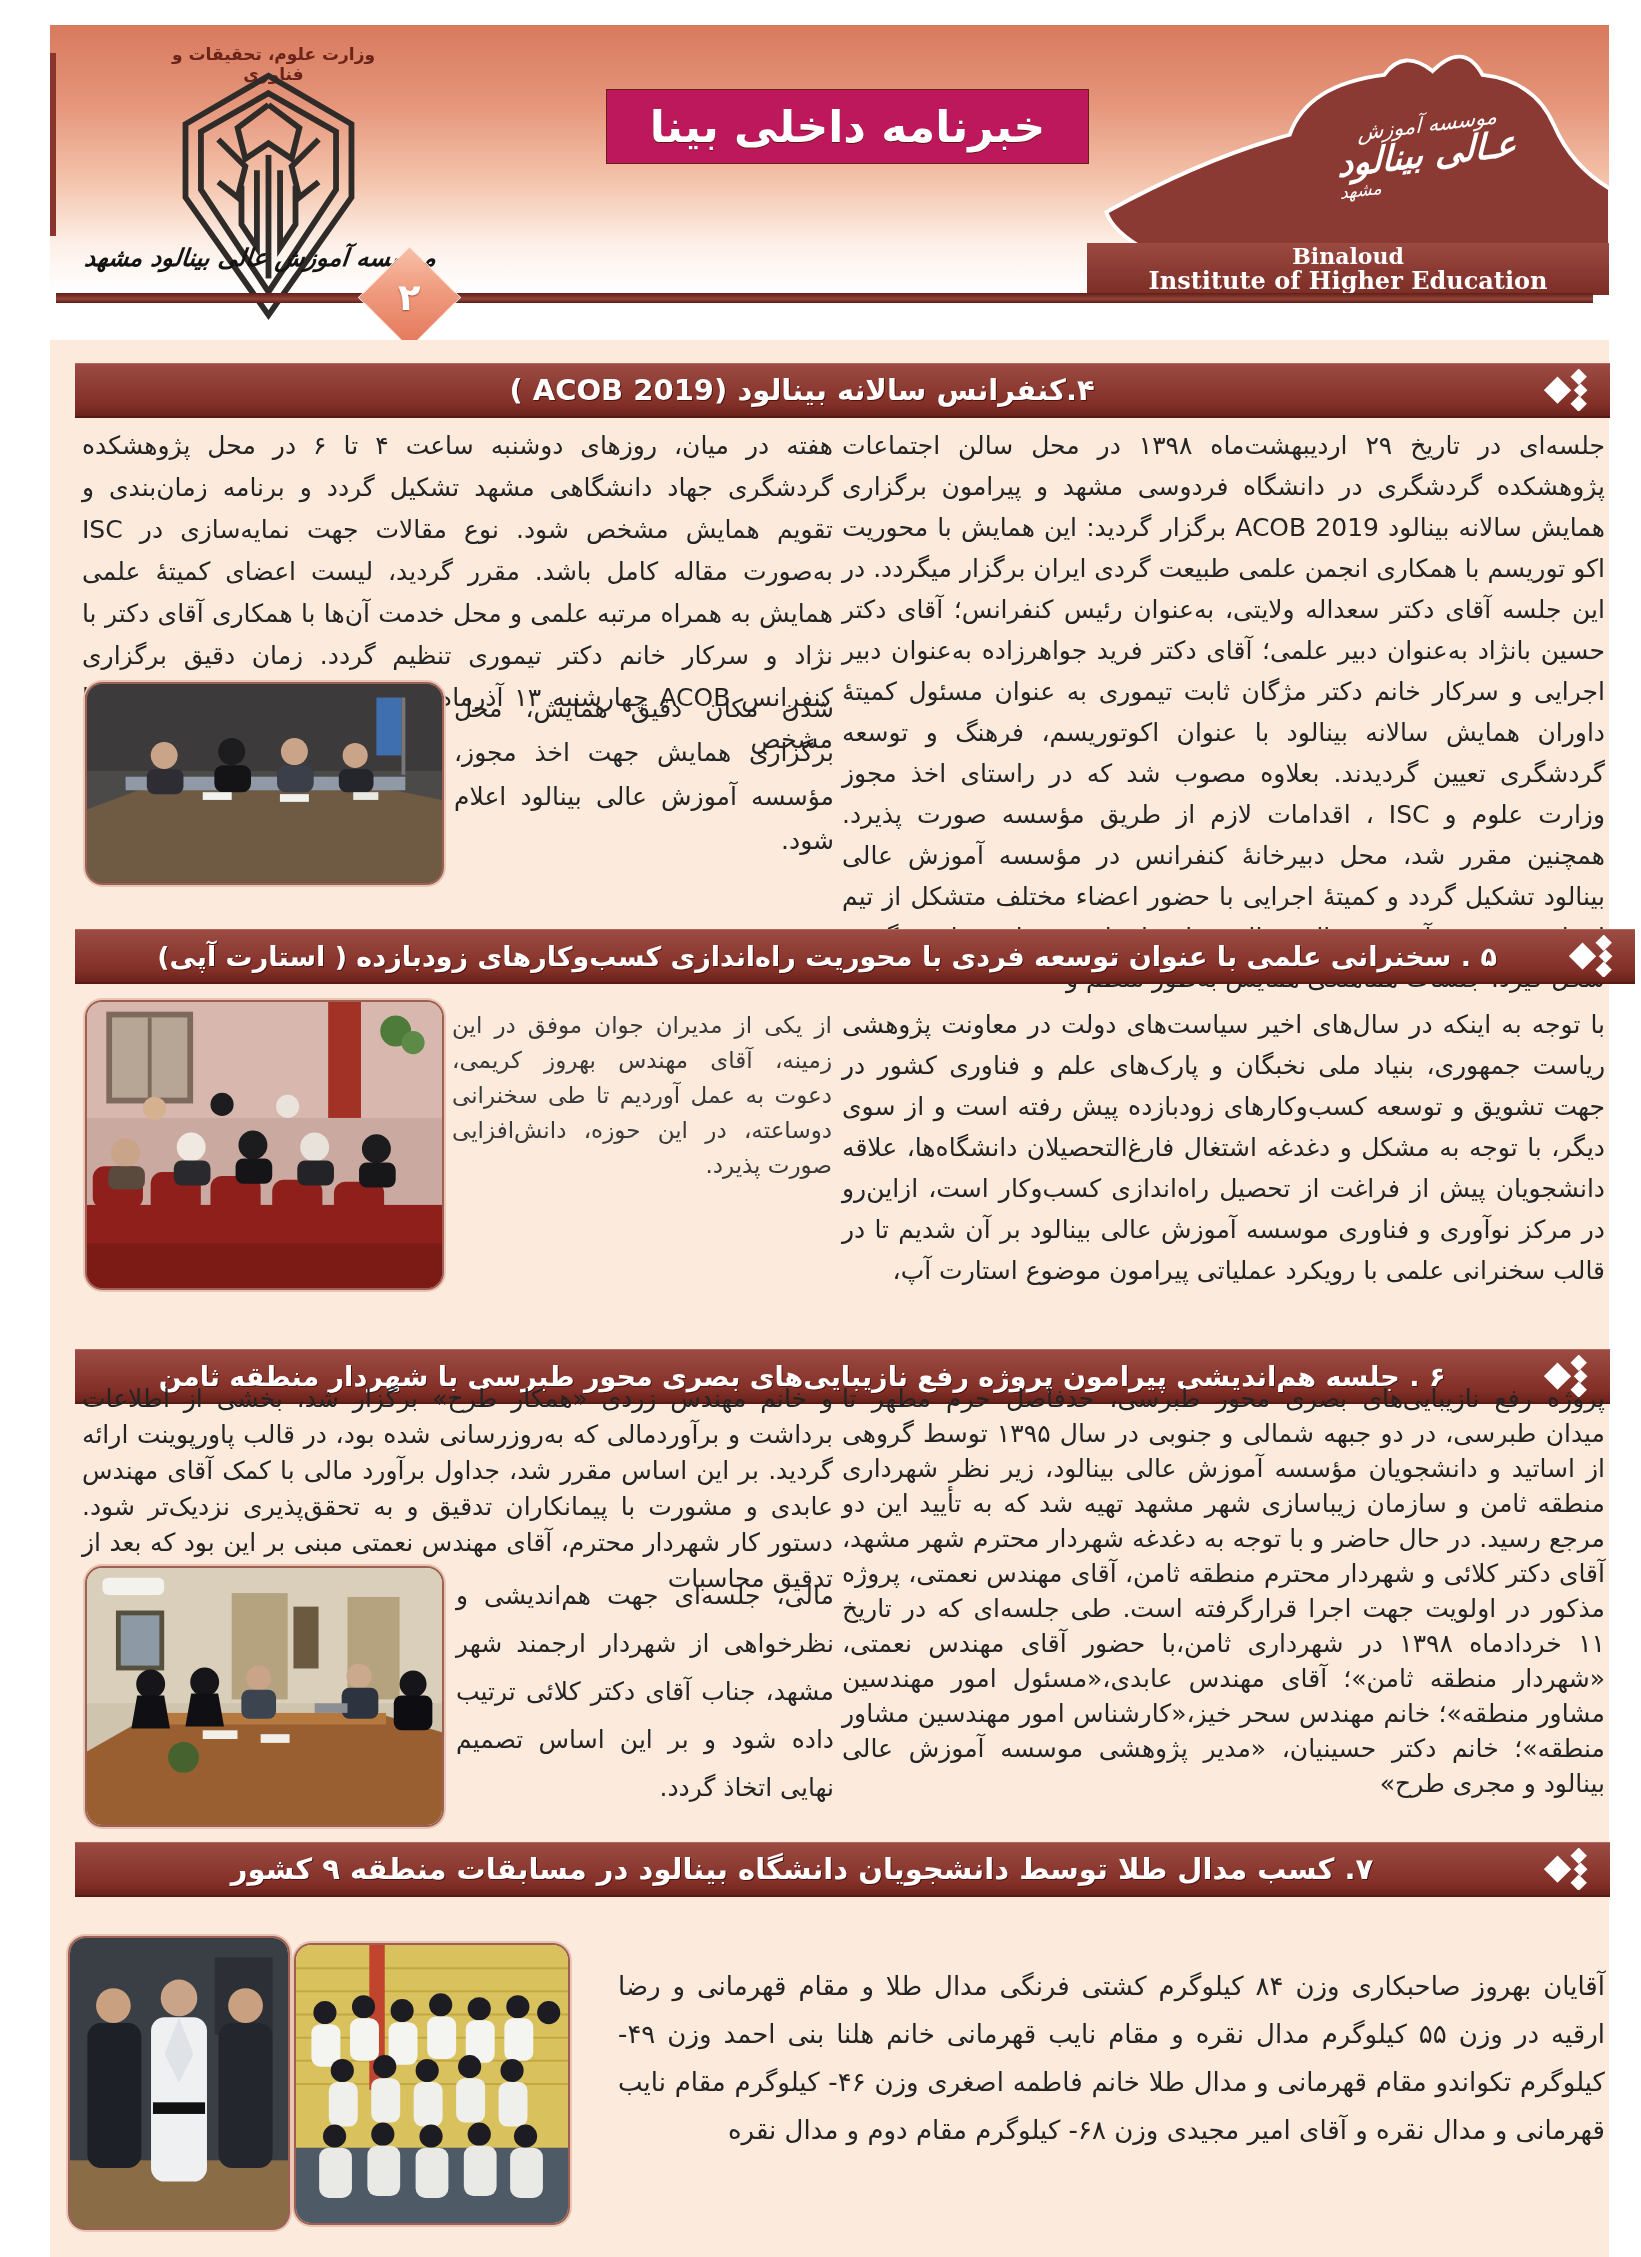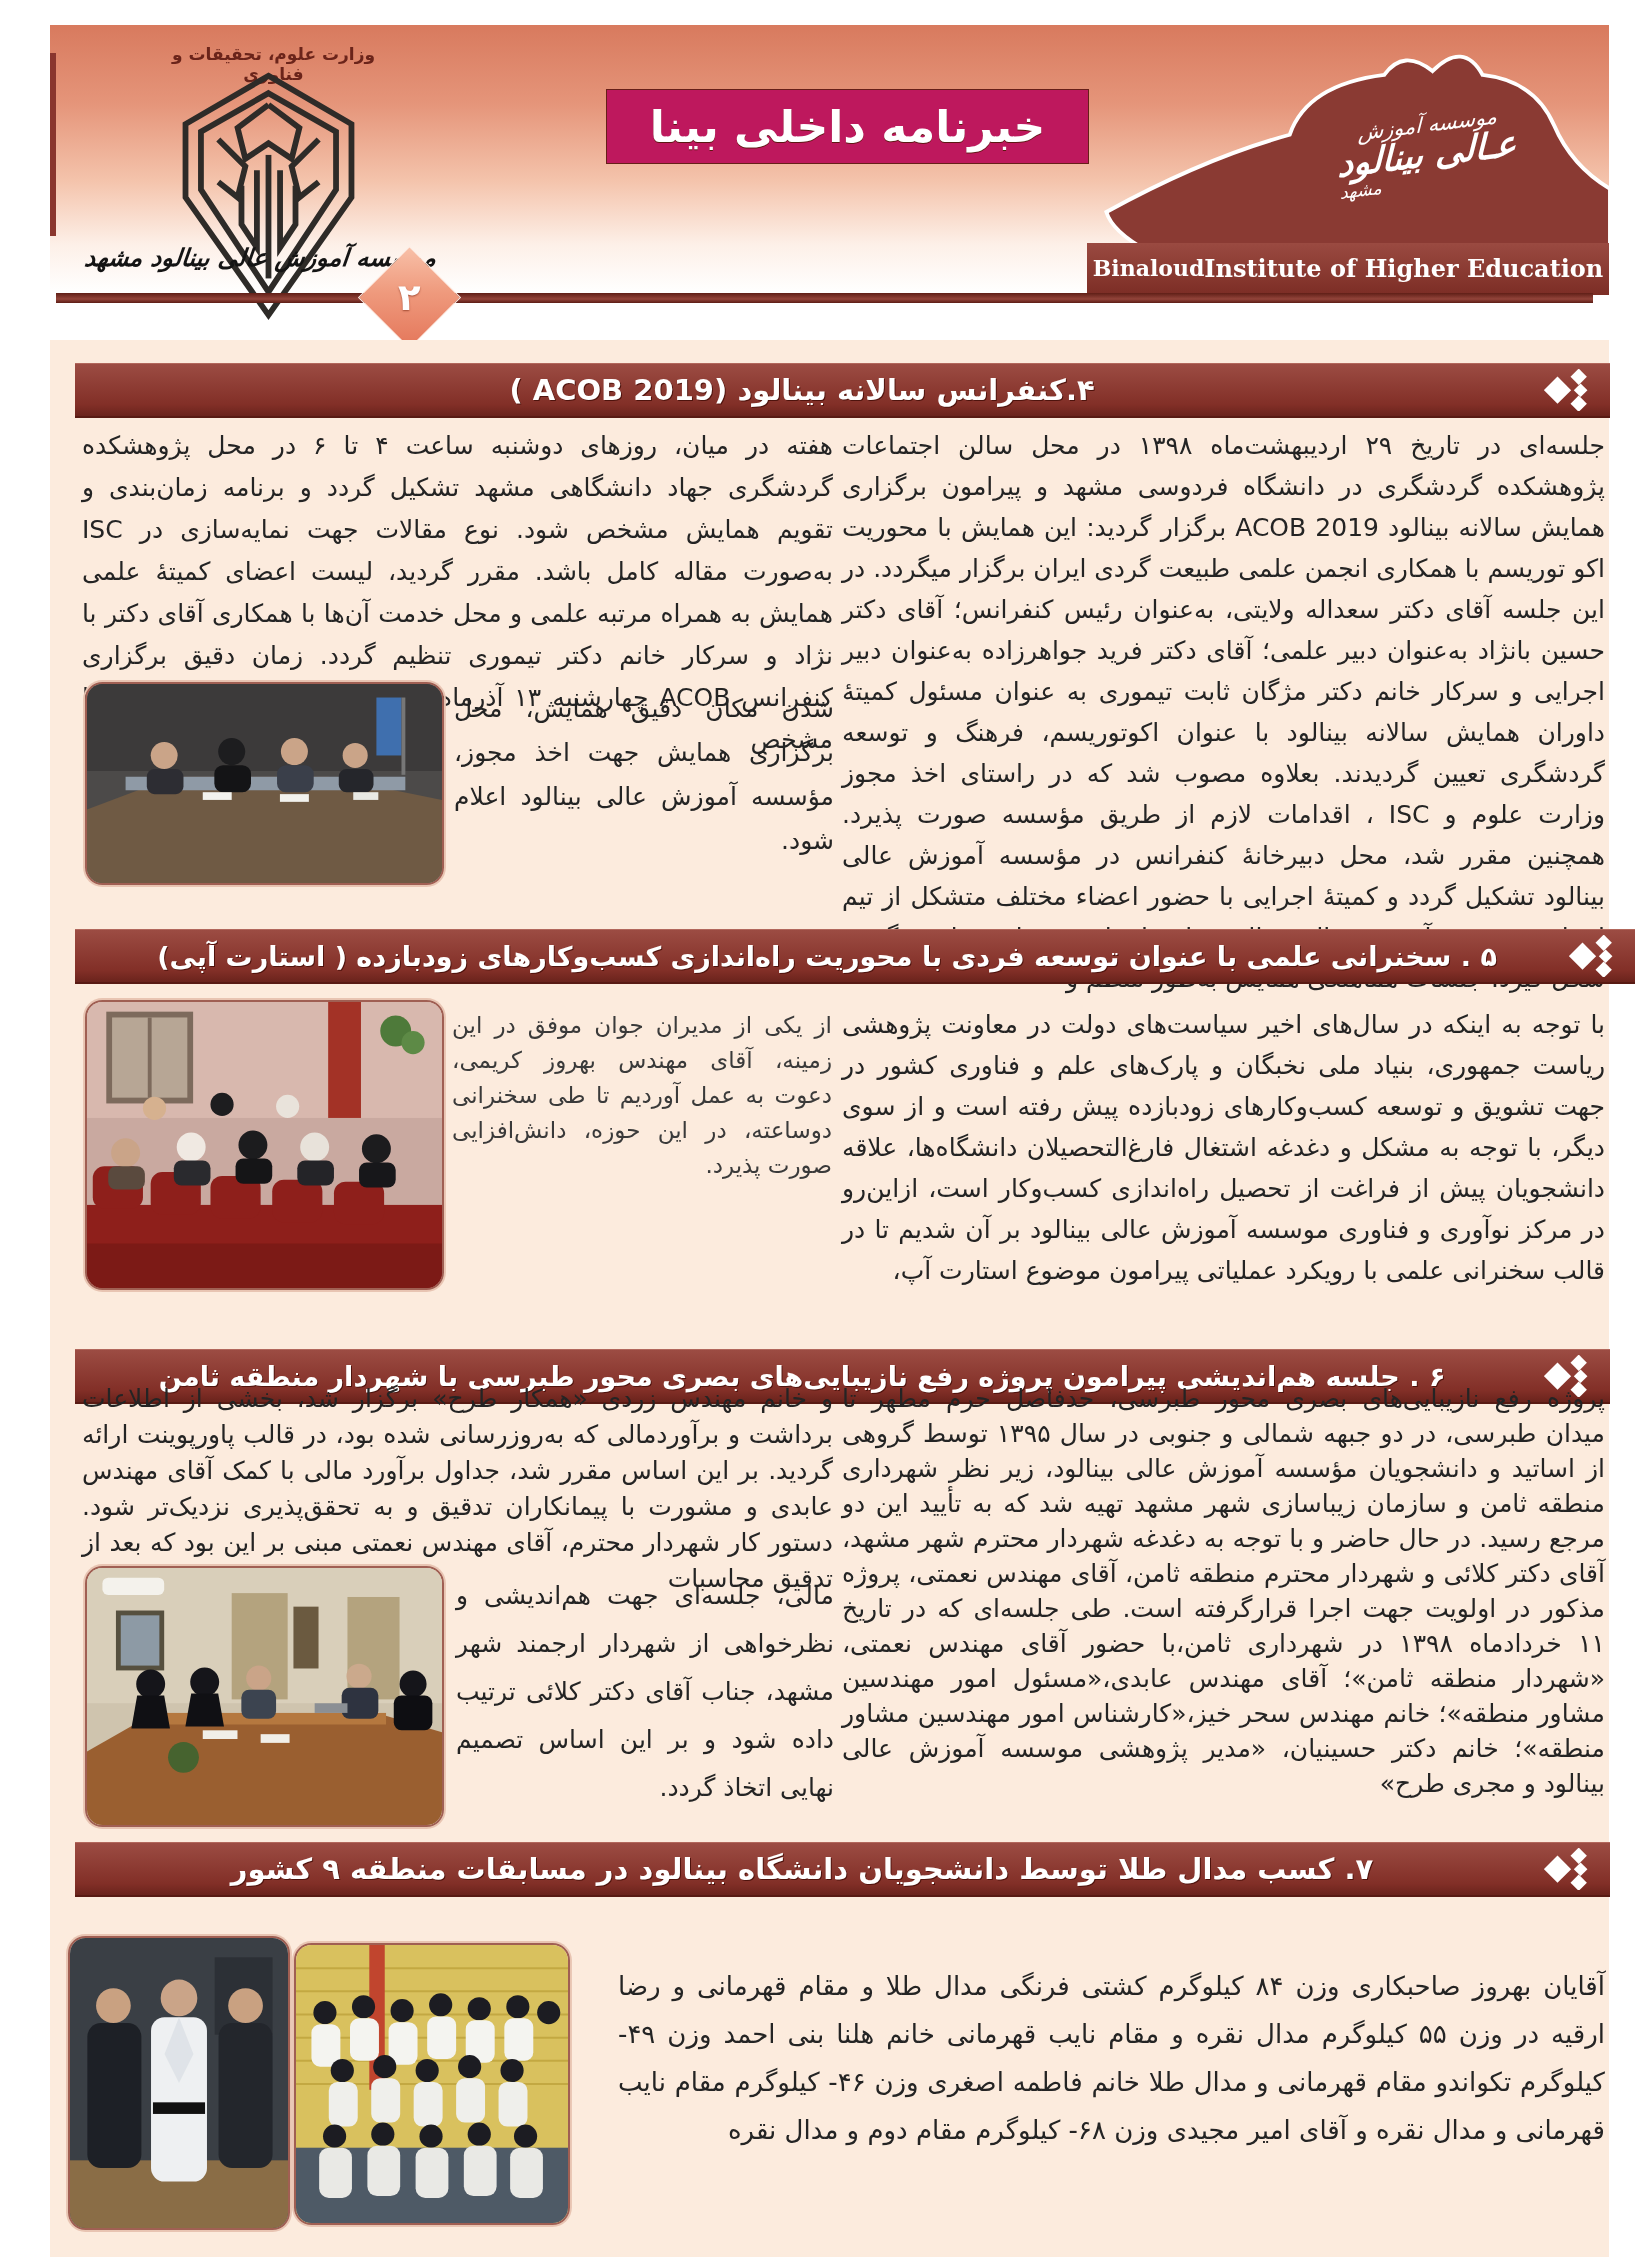--- a/index.html
+++ b/index.html
@@ -37,21 +37,21 @@
     position:absolute;left:193px;top:68px;width:290px;text-align:center;color:#fff;
     font-family:"DejaVu Serif", serif;font-style:italic;direction:rtl;
     transform:rotate(-7deg) skewX(-8deg);line-height:1.05;
   }
   .dome-text .l1{font-size:21px;}
   .dome-text .l2{font-size:35px;font-weight:bold;}
   .dome-text .l3{font-size:17.4px;text-align:left;padding-left:58px;}
   .en-bar{
     position:absolute;left:1087px;top:243px;width:522px;height:52px;
     background:linear-gradient(180deg,#9a4a41 0%,#7c2d25 100%);
-    display:flex;align-items:center;justify-content:center;
+    display:flex;flex-direction:column;align-items:center;justify-content:center;
     color:#ffffff;font-family:"DejaVu Serif", serif;font-weight:bold;line-height:1.05;
   }
   .en-bar .e1{font-size:22px;}
   .en-bar .e2{font-size:24px;}
   .head-rule{
     position:absolute;left:56px;top:293px;width:1537px;height:9.7px;
     background:linear-gradient(180deg,#601f17 0%,#93443a 60%,#5d1d15 100%);
   }
   .page-num-diamond{
     position:absolute;left:373px;top:261px;width:71px;height:71px;

